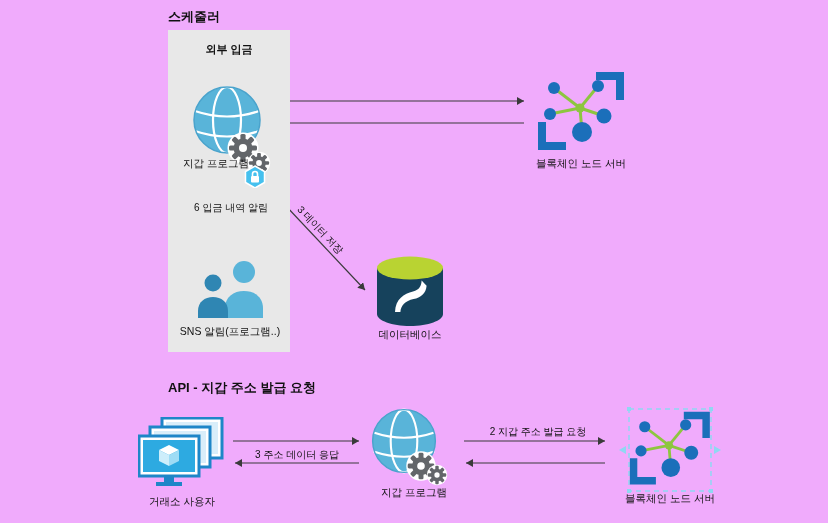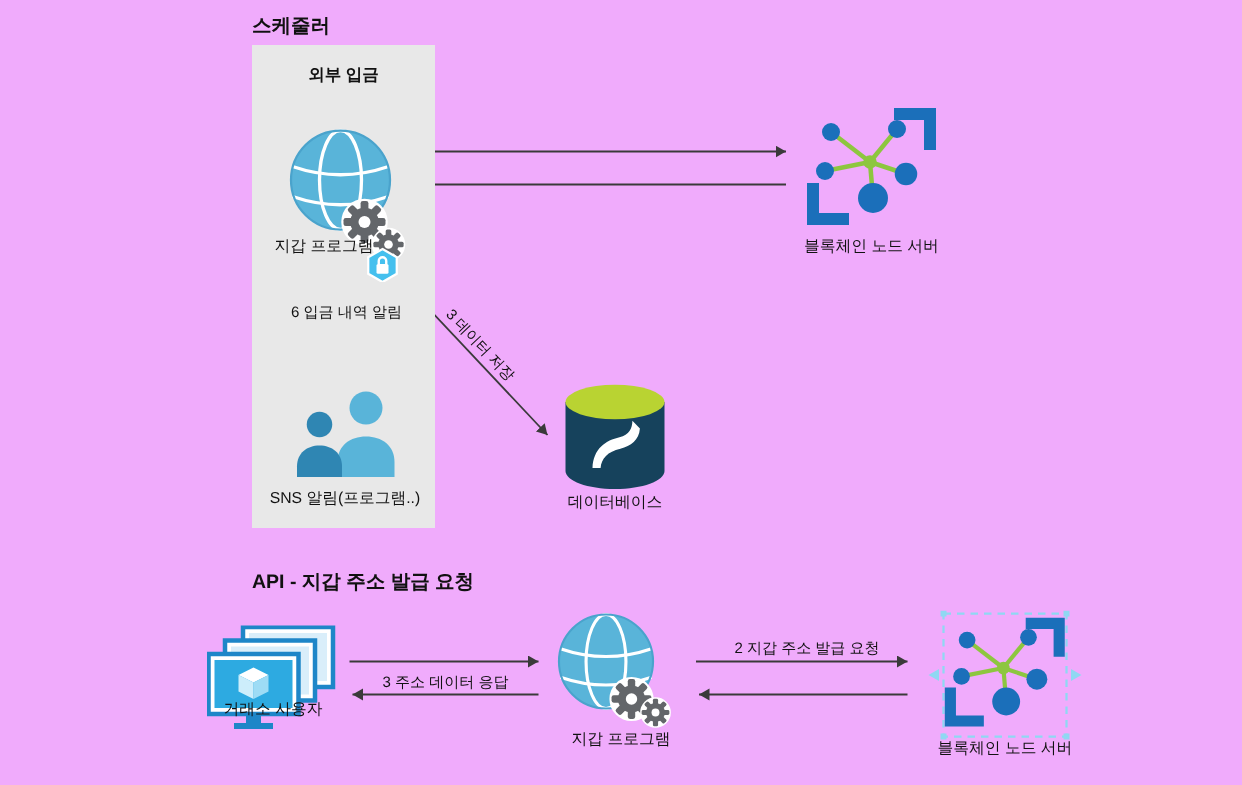--- a/index.html
+++ b/index.html
@@ -139,21 +139,21 @@
     <rect x="12" y="10" width="60" height="40" fill="#ffffff" stroke="#1e86c8" stroke-width="3"></rect>
     <rect x="16" y="14" width="52" height="32" fill="#d9eefa"></rect>
     <rect x="1" y="19" width="60" height="40" fill="#ffffff" stroke="#1e86c8" stroke-width="3"></rect>
     <rect x="5" y="23" width="52" height="32" fill="#2daae1"></rect>
     <polygon points="31,28 41,33 31,38 21,33" fill="#ffffff"></polygon>
     <polygon points="21,33 31,38 31,49 21,44" fill="#cdeefb"></polygon>
     <polygon points="41,33 31,38 31,49 41,44" fill="#9edcf5"></polygon>
     <rect x="26" y="60" width="10" height="5" fill="#1e86c8"></rect>
     <rect x="18" y="65" width="26" height="4" fill="#1e86c8"></rect>
   </svg>
-  <div class="caption" style="left:136px;top:466px;width:92px">거래소 사용자</div>
+  <div class="caption" style="left:136px;top:495px;width:92px">거래소 사용자</div>
 
   <div class="lbl" style="left:230px;top:448px;width:134px">3 주소 데이터 응답</div>
 
   <svg class="icon" style="left:371px;top:408px" width="86" height="80" viewBox="0 0 86 80">
     <use href="#globe" transform="translate(33,33) scale(0.95)"></use>
     <use href="#gear" transform="translate(50,58) scale(0.95)"></use>
     <use href="#gear" transform="translate(66,67) scale(0.66)"></use>
   </svg>
   <div class="caption" style="left:374px;top:486px;width:80px">지갑 프로그램</div>
 

